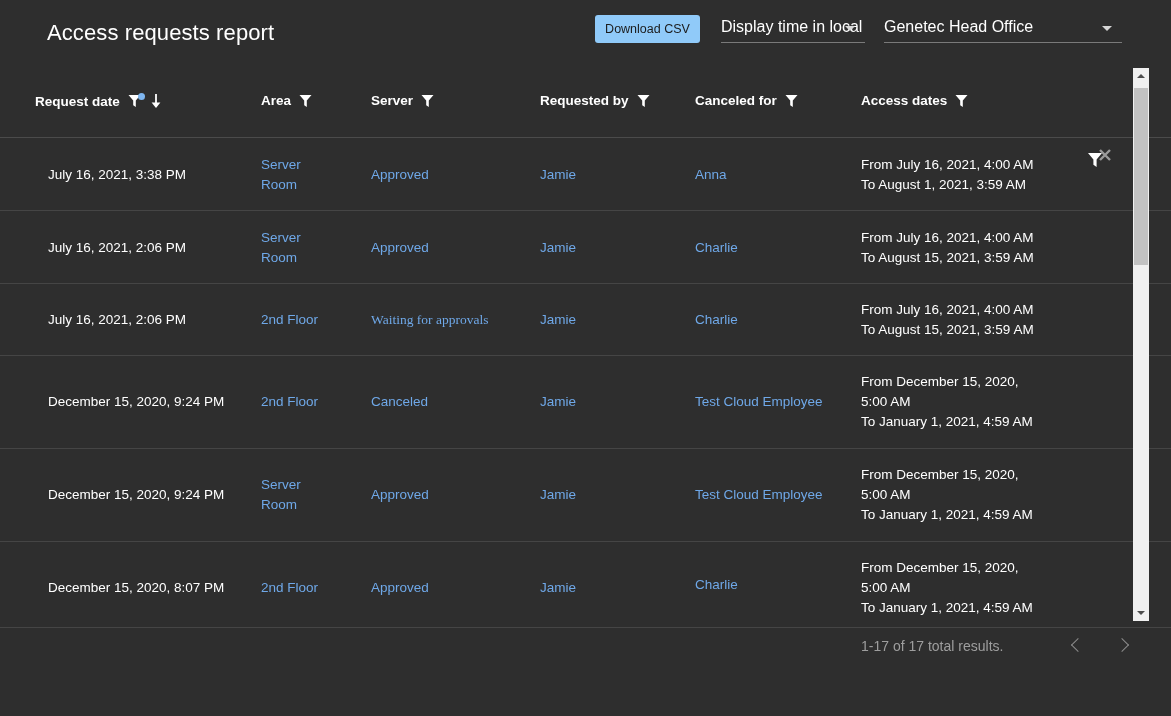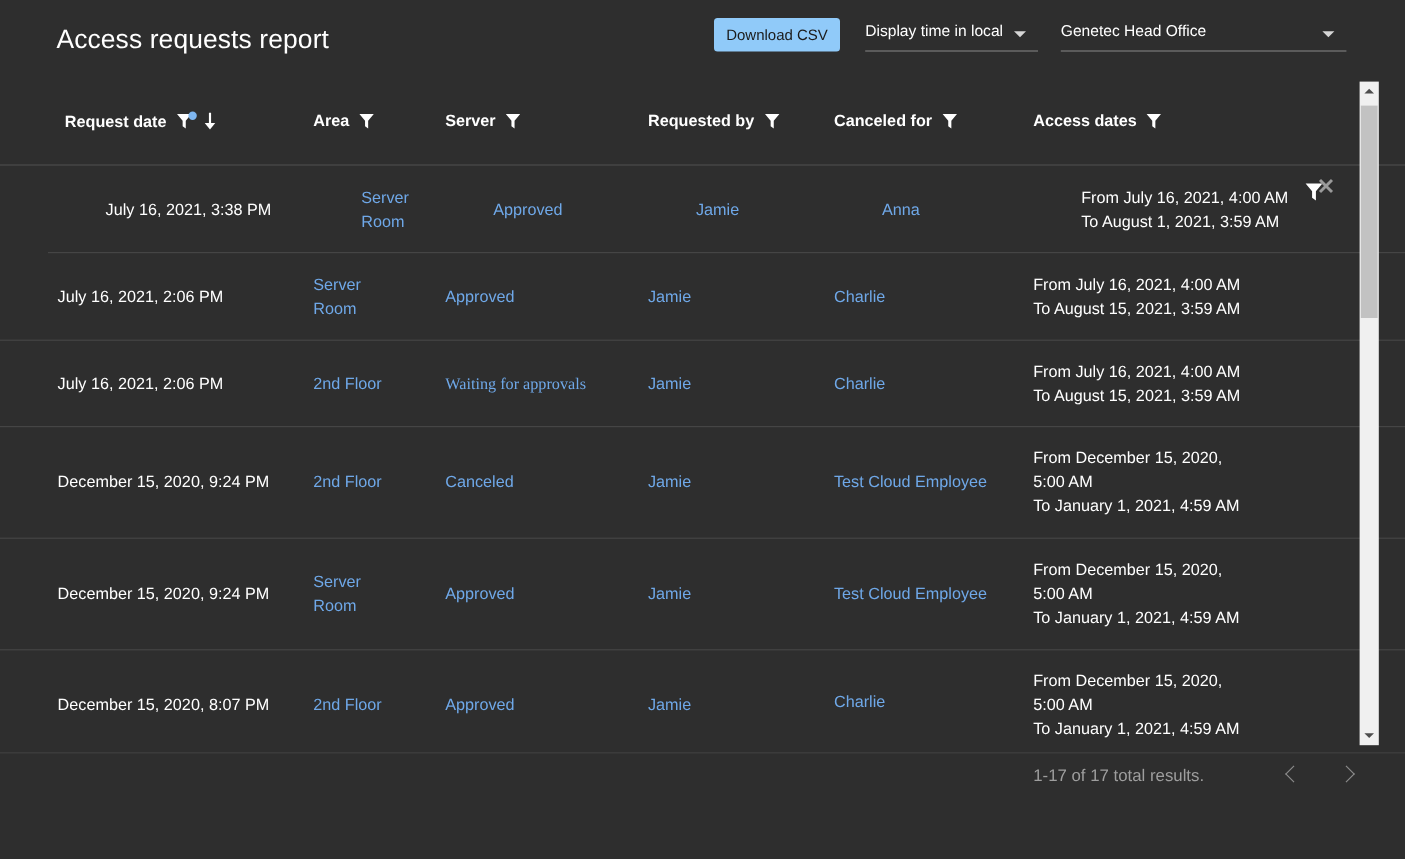--- a/index.html
+++ b/index.html
@@ -62,21 +62,21 @@
   .select-field {
     position: absolute;
     border-bottom: 1px solid #7a7a7a;
     height: 28px;
     cursor: pointer;
   }
   .select-field .sel-label {
     position: absolute;
     left: 0;
     top: 4px;
-    font-size: 13px;
+    font-size: 16px;
     color: #ffffff;
     white-space: nowrap;
   }
   .select-field .caret {
     position: absolute;
     top: 12px;
     width: 0; height: 0;
     border-left: 5px solid transparent;
     border-right: 5px solid transparent;
     border-top: 5px solid #d6d6d6;
@@ -174,21 +174,21 @@
   }
 
   
   .c-date { left: 48px; width: 200px; }
   .c-area { left: 261px; width: 70px; }
   .c-status { left: 371px; width: 150px; }
   .c-by { left: 540px; width: 120px; }
   .c-for { left: 695px; width: 150px; }
   .c-dates { left: 861px; width: 250px; }
 
-  .h-date { left: 54px; text-align: right; }
+  .h-date { left: 35px; text-align: right; }
   .h-area { left: 261px; }
   .h-status { left: 371px; }
   .h-by { left: 540px; text-align: center; }
   .h-for { left: 695px; }
   .h-dates { left: 861px; }
 
   
   .scrollbar {
     position: absolute;
     left: 1133px;
@@ -349,21 +349,21 @@
 
       <div class="clear-filters">
         <svg width="30" height="22" viewBox="0 0 30 22">
           <polygon points="2,5 16,5 10.6,11.4 10.6,19 7.4,16.8 7.4,11.4" fill="#ffffff"></polygon>
           <path d="M14 2 L24 12 M24 2 L14 12" stroke="#9a9a9a" stroke-width="2.4" fill="none" stroke-linecap="butt"></path>
         </svg>
       </div>
     </div>
 
     <div class="tbody" id="tbody">
-        <div class="row" style="height: 73px; margin-left: 40px;">
+        <div class="row" style="height: 73px;">
           <div class="cell c-date" style="top: 27px; white-space: nowrap;">July 16, 2021, 3:38 PM</div>
           <div class="cell c-area link" style="top: 17px; width: 55px; white-space: normal;">Server Room</div>
           <div class="cell c-status link" style="top: 27px; white-space: nowrap;">Approved</div>
           <div class="cell c-by link" style="top: 27px; white-space: nowrap;">Jamie</div>
           <div class="cell c-for link" style="top: 27px; white-space: nowrap;">Anna</div>
           <div class="cell c-dates" style="top: 17px; width: 250px;">
             <div style="white-space: nowrap;">From July 16, 2021, 4:00 AM</div>
             <div style="white-space: nowrap;">To August 1, 2021, 3:59 AM</div>
           </div>
         </div>

